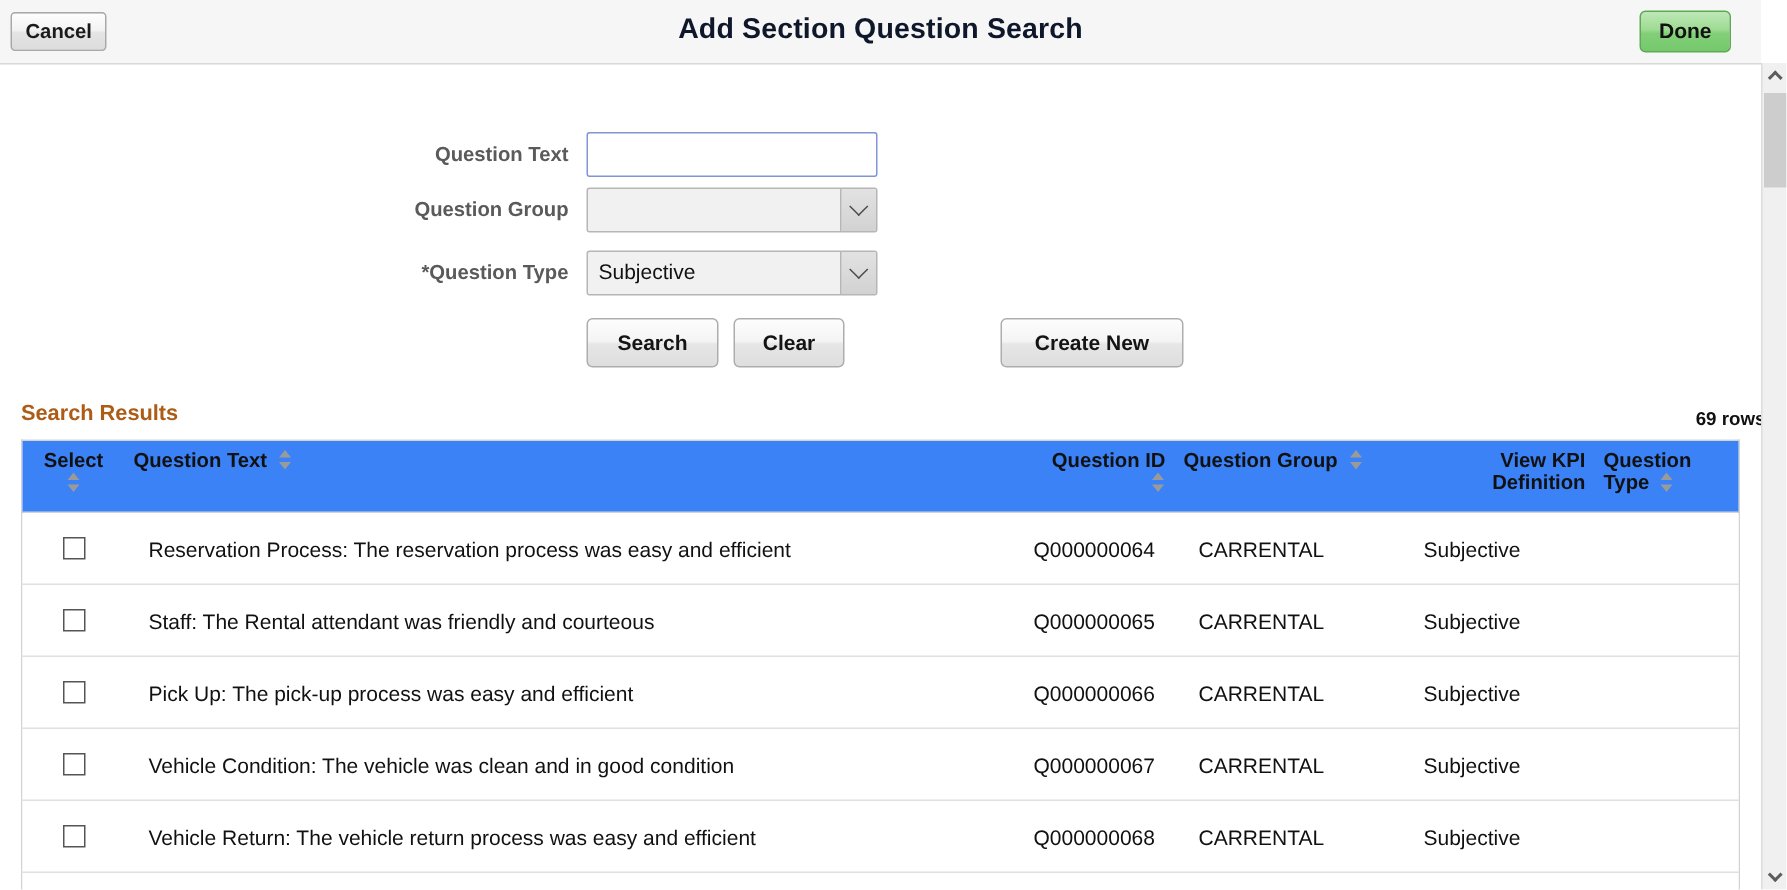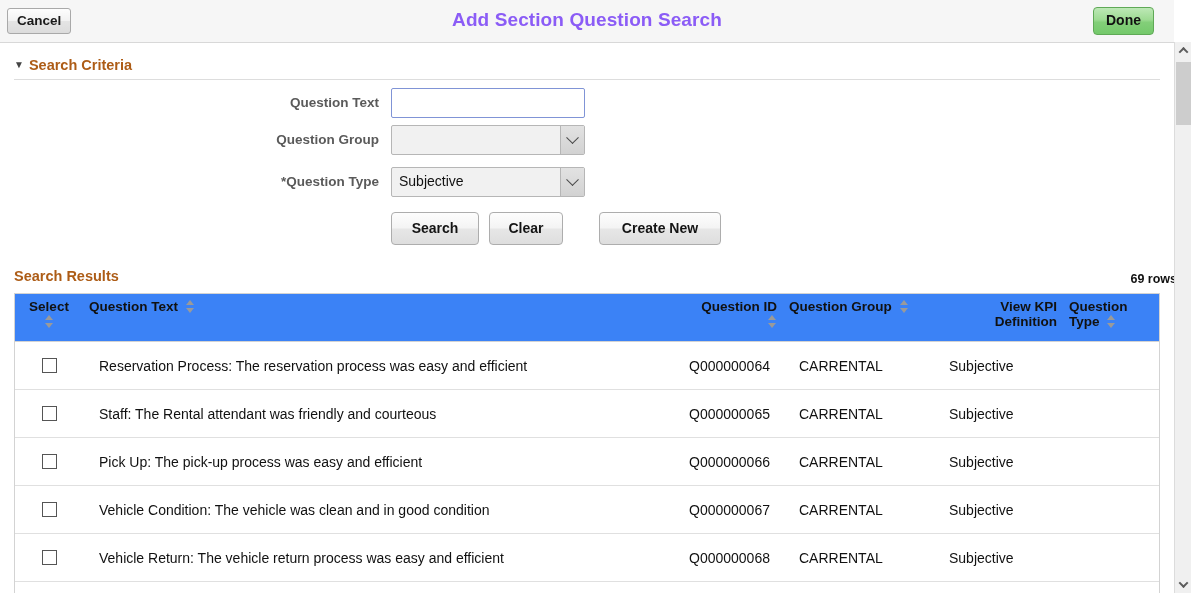--- a/index.html
+++ b/index.html
@@ -26,21 +26,21 @@
     height: 43px;
     background: #f6f6f6;
     border-bottom: 1px solid #d8d8d8;
   }
   .topbar-title {
     position: absolute;
     left: 0; right: 0; top: 9px;
     text-align: center;
     font-size: 19px;
     font-weight: bold;
-    color: #8b5cf6;
+    color: #0f172a;
     letter-spacing: 0.1px;
   }
 
   .btn-cancel {
     position: absolute;
     left: 7px; top: 8px;
     padding: 4px 9px 5px 9px;
     font-size: 13.5px;
     font-weight: bold;
     color: #1a1a1a;
@@ -171,21 +171,21 @@
     color: #141414;
     background: linear-gradient(to bottom, #fdfdfd 0%, #f4f4f4 47%, #e6e6e6 53%, #dedede 100%);
     border: 1px solid #adadad;
     border-radius: 4px;
     padding: 7px 0 8px 0;
     cursor: pointer;
     text-align: center;
   }
   .pbtn.search { width: 88px; }
   .pbtn.clear  { width: 74px; margin-left: 10px; }
-  .pbtn.createnew { width: 122px; margin-left: 36px; }
+  .pbtn.createnew { width: 122px; margin-left: 104px; }
 
   
   .sec-results { top: 268px; }
   .rowcount {
     position: absolute;
     right: 14px;
     top: 272px;
     font-size: 12.5px;
     font-weight: bold;
     color: #111;
@@ -312,24 +312,20 @@
 
 <div id="app">
 
   <div class="topbar">
     <button class="btn-cancel">Cancel</button>
     <div class="topbar-title">Add Section Question Search</div>
     <button class="btn-done">Done</button>
   </div>
   <div class="topbar-right-gap"></div>
 
-  <div class="section-head sec-criteria">
-    <span class="caret">▼</span><span>Search Criteria</span>
-    <div class="rule"></div>
-  </div>
 
   <div class="form-area">
 
     <div class="frow">
       <div class="flabel">Question Text</div>
       <div class="fctl">
         <input class="textbox" type="text" value="" style="">
       </div>
     </div>
 

